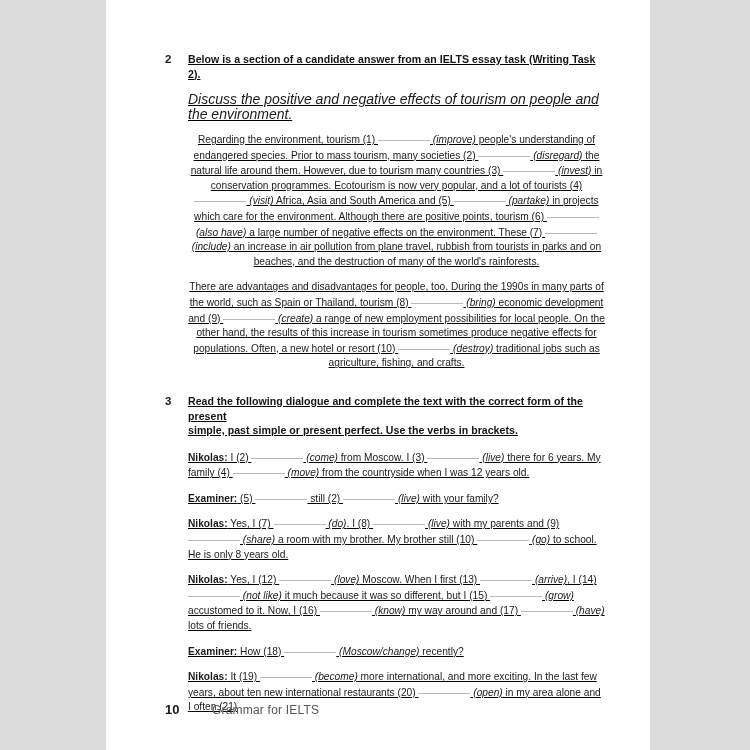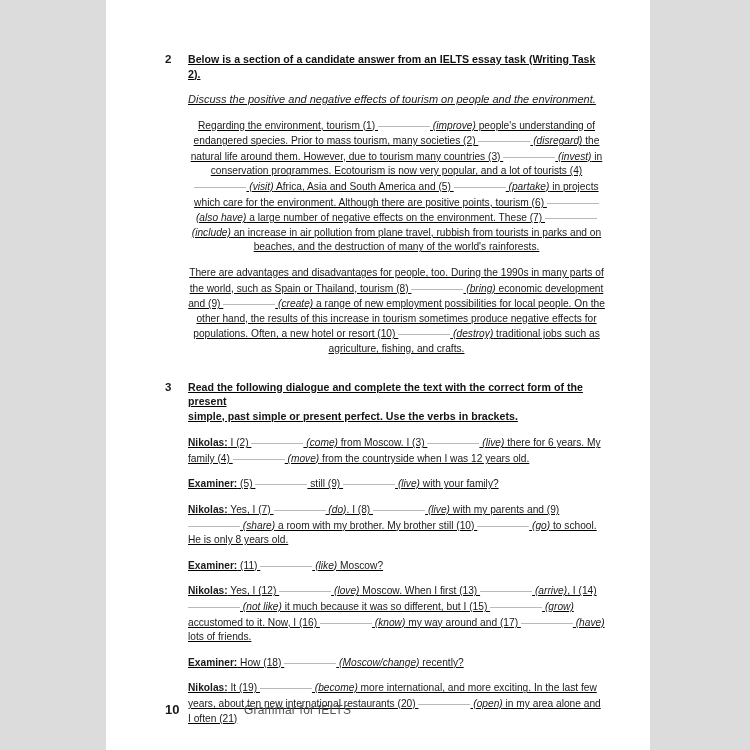--- a/index.html
+++ b/index.html
@@ -45,21 +45,21 @@
     text-decoration: underline;
   }
   .instr {
     font-size: 10.6px;
     font-weight: bold;
     color: #141414;
     line-height: 14.6px;
     letter-spacing: 0.03px;
   }
   .prompt {
-    font-size: 11px;
+    font-size: 14px;
     font-style: italic;
     color: #1a1a1a;
     line-height: 14.4px;
     margin-top: 11px;
   }
   .para {
     font-size: 10.2px;
     color: #1a1a1a;
     line-height: 14.6px;
     margin-top: 11px;
@@ -84,21 +84,20 @@
   }
   .b-md { width: 52px; }
   #ex3 { margin-top: 23px; }
   #ex3-dialogue { margin-top: 12px; }
   .footer {
     position: absolute;
     left: 59px;
     bottom: 33px;
     display: flex;
     align-items: flex-end;
-    gap: 32px;
   }
   .pg-num {
     font-size: 13px;
     font-weight: bold;
     color: #1a1a1a;
     width: 47px;
   }
   .book-title {
     font-size: 12px;
     color: #555555;
@@ -125,23 +124,22 @@
 
     <div class="exercise" id="ex3">
       <div class="ex-num">3</div>
       <div class="ex-body">
         <div class="instr">
           <span>Read the following dialogue and complete the text with the correct form of the present</span><br>
           <span>simple, past simple or present perfect. Use the verbs in brackets.</span>
         </div>
         <div id="ex3-dialogue">
             <div class="dlg"><span class="spk">Nikolas:</span><span> I (2) </span><span class="blank b-md"></span><span class="it"> (come)</span><span> from Moscow. I (3) </span><span class="blank b-md"></span><span class="it"> (live)</span><span> there for 6 years. My family (4) </span><span class="blank b-md"></span><span class="it"> (move)</span><span> from the countryside when I was 12 years old.</span></div>
-            <div class="dlg"><span class="spk">Examiner:</span><span> (5) </span><span class="blank b-md"></span><span> still (9) </span><span class="blank b-md"></span><span class="it"> (live)</span><span> with your family?</span></div>
+            <div class="dlg"><span class="spk">Examiner:</span><span> (5) </span><span class="blank b-md"></span><span> still (2) </span><span class="blank b-md"></span><span class="it"> (live)</span><span> with your family?</span></div>
             <div class="dlg"><span class="spk">Nikolas:</span><span> Yes, I (7) </span><span class="blank b-md"></span><span class="it"> (do)</span><span>. I (8) </span><span class="blank b-md"></span><span class="it"> (live)</span><span> with my parents and (9) </span><span class="blank b-md"></span><span class="it"> (share)</span><span> a room with my brother. My brother still (10) </span><span class="blank b-md"></span><span class="it"> (go)</span><span> to school. He is only 8 years old.</span></div>
-            <div class="dlg"><span class="spk">Examiner:</span><span> (11) </span><span class="blank b-md"></span><span class="it"> (like)</span><span> Moscow?</span></div>
             <div class="dlg"><span class="spk">Nikolas:</span><span> Yes, I (12) </span><span class="blank b-md"></span><span class="it"> (love)</span><span> Moscow. When I first (13) </span><span class="blank b-md"></span><span class="it"> (arrive)</span><span>, I (14) </span><span class="blank b-md"></span><span class="it"> (not like)</span><span> it much because it was so different, but I (15) </span><span class="blank b-md"></span><span class="it"> (grow)</span><span> accustomed to it. Now, I (16) </span><span class="blank b-md"></span><span class="it"> (know)</span><span> my way around and (17) </span><span class="blank b-md"></span><span class="it"> (have)</span><span> lots of friends.</span></div>
             <div class="dlg"><span class="spk">Examiner:</span><span> How (18) </span><span class="blank b-md"></span><span class="it"> (Moscow/change)</span><span> recently?</span></div>
             <div class="dlg"><span class="spk">Nikolas:</span><span> It (19) </span><span class="blank b-md"></span><span class="it"> (become)</span><span> more international, and more exciting. In the last few years, about ten new international restaurants (20) </span><span class="blank b-md"></span><span class="it"> (open)</span><span> in my area alone and I often (21) </span></div>
           </div>
       </div>
     </div>
 
   </div>
 
   <div class="footer">

